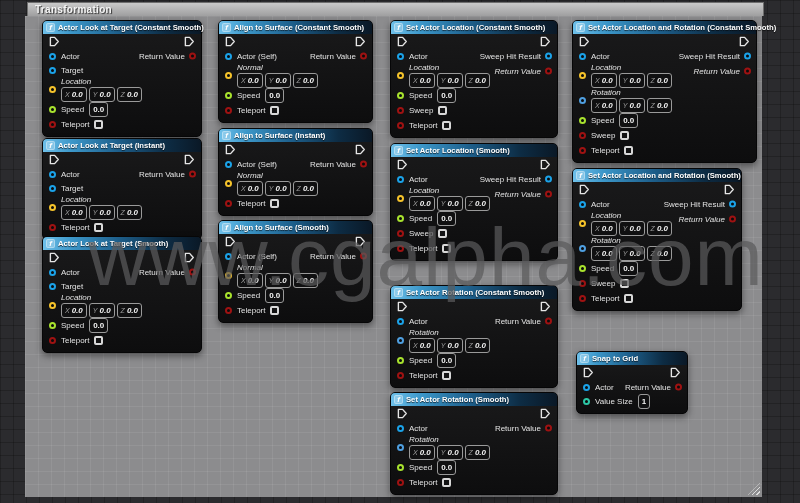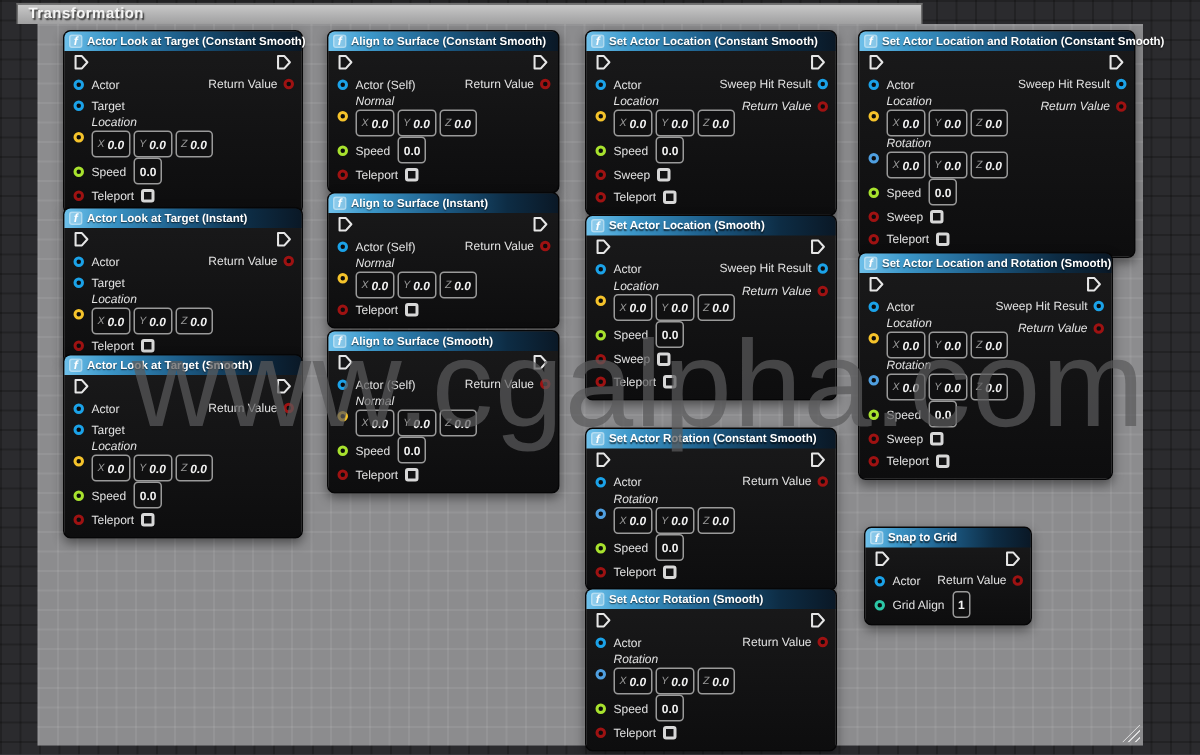--- a/index.html
+++ b/index.html
@@ -4,21 +4,21 @@
 <style>
   html,body{margin:0;padding:0;background:#232326;}
   *{box-sizing:border-box;font-family:"Liberation Sans",sans-serif;}
   #canvas{position:relative;width:800px;height:503px;overflow:hidden;
     background-color:#2b2b2e;
     background-image:
       linear-gradient(rgba(0,0,0,0.22) 1px,transparent 1px),
       linear-gradient(90deg,rgba(0,0,0,0.22) 1px,transparent 1px);
     background-size:13px 13px;}
   
-  #comment-header{position:absolute;left:11px;top:2px;width:604px;height:14px;
+  #comment-header{position:absolute;left:27px;top:2px;width:737px;height:14px;
     background:linear-gradient(#c9c9c9,#9f9fa0);border:1px solid #6e6e6e;border-bottom:none;
     display:flex;align-items:center;padding-left:7px;z-index:2;}
   #comment-title{font-size:10px;font-weight:bold;color:#f4f4f4;
     text-shadow:1px 1px 1px rgba(40,40,40,0.9);letter-spacing:0.3px;}
   #comment-body{position:absolute;left:25px;top:16px;width:737px;height:481px;
     background-color:#8c8c8e;
     background-image:
       linear-gradient(rgba(255,255,255,0.07) 1px,transparent 1px),
       linear-gradient(90deg,rgba(255,255,255,0.07) 1px,transparent 1px);
     background-size:13px 13px;border:1px solid #70707­2;z-index:1;}
@@ -45,21 +45,21 @@
   .pin{width:7px;height:7px;flex:0 0 7px;border-radius:50%;border:2px solid #888;
     background:#0b0b0c;cursor:pointer;}
   .left{display:flex;align-items:center;gap:5px;}
   .right{position:absolute;right:5px;top:50%;transform:translateY(-50%);
     display:flex;align-items:center;gap:4px;}
   .row.vec .right{top:8px;}
   .plabel{font-size:8px;color:#e2e2e2;white-space:nowrap;}
   .veccol{display:flex;flex-direction:column;gap:1px;}
   .vboxes{display:flex;gap:2px;}
   .vbox{display:inline-flex;align-items:center;gap:2px;background:#101011;
-    border:1px solid #9a9a9a;border-radius:3px;padding:8px 3px;height:15px;cursor:text;}
+    border:1px solid #9a9a9a;border-radius:3px;padding:0 3px;height:15px;cursor:text;}
   .vbox .axis{font-size:7px;color:#9a9a9a;}
   .vbox .val{font-size:8px;color:#f2f2f2;font-weight:bold;}
   .checkbox{width:9px;height:9px;border:2px solid #d8d8d8;border-radius:2px;
     background:#131314;cursor:pointer;}
   
   #watermark{position:absolute;left:88px;top:216px;z-index:40;pointer-events:none;
     font-size:82px;line-height:1;color:rgba(90,90,92,0.72);white-space:nowrap;
     letter-spacing:1px;mix-blend-mode:normal;}
 </style>
 </head>
@@ -976,21 +976,21 @@
             <span class="plabel">Actor</span>
           </div>
           <div class="right">
             <span class="plabel">Return Value</span>
             <span class="pin" style="border-color: rgb(158, 18, 18);"></span>
           </div>
         </div>
         <div class="row">
           <div class="left">
             <span class="pin" style="border-color: rgb(44, 199, 166);"></span>
-            <span class="plabel">Grid Align</span>
+            <span class="plabel">Value Size</span>
             <span class="vbox">
               <span class="val">1</span>
             </span>
           </div>
         </div>
       </div>
     </div>
   <div id="watermark">www.cgalpha.com</div>
 </div>
 

